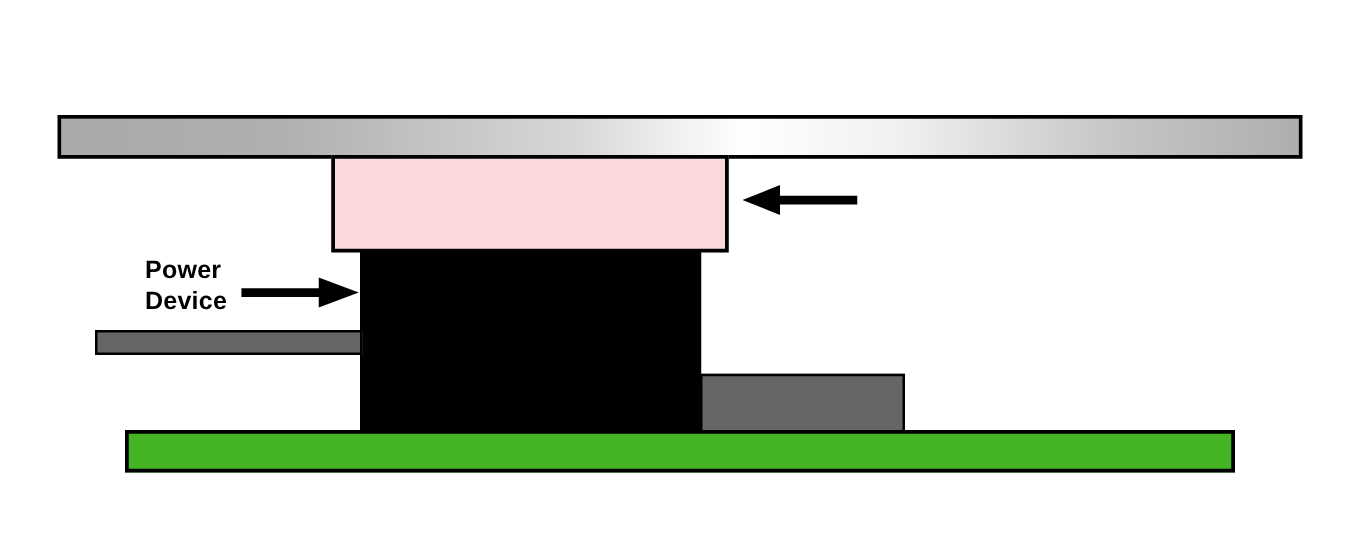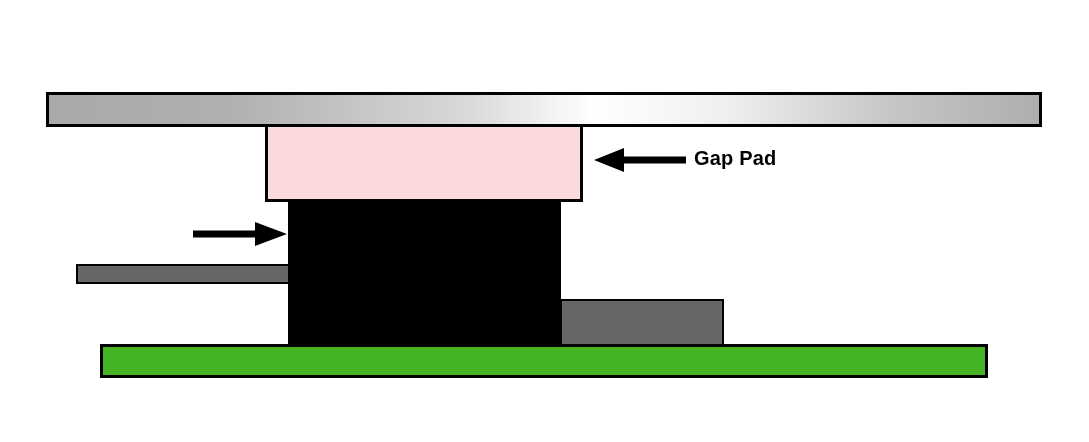--- a/index.html
+++ b/index.html
@@ -115,26 +115,27 @@
   <div class="layer" id="gappad" style="left: 265px; top: 124px; width: 318px; height: 78px; background: rgb(250, 218, 221);"></div>
 
   <div class="layer" id="device" style="left: 288px; top: 200px; width: 273px; height: 147px; background: rgb(0, 0, 0);"></div>
 
   <div class="layer" id="lead-left" style="left: 76px; top: 264px; width: 214px; height: 20px; background: rgb(102, 102, 102);"></div>
 
   <div class="layer" id="lead-right" style="left: 560px; top: 299px; width: 164px; height: 48px; background: rgb(102, 102, 102);"></div>
 
   <div class="layer" id="pcb" style="left: 100px; top: 344px; width: 888px; height: 34px; background: rgb(69, 180, 36);"></div>
 
+  <div class="callout-text" id="label-power">Power
+Device</div>
 
   <svg class="arrow-svg" id="arrow-power" width="96" height="28">
     <line x1="0" y1="14" x2="66" y2="14" stroke="#000000" stroke-width="7"></line>
     <polygon points="62,2 94,14 62,26" fill="#000000"></polygon>
   </svg>
 
   <svg class="arrow-svg" id="arrow-gappad" width="92" height="28">
     <line x1="26" y1="14" x2="92" y2="14" stroke="#000000" stroke-width="7"></line>
     <polygon points="30,2 30,26 0,14" fill="#000000"></polygon>
   </svg>
 
-  <div class="callout-text" id="label-gappad">Gap Pad</div>
 
 </div>
 
 </body></html>

